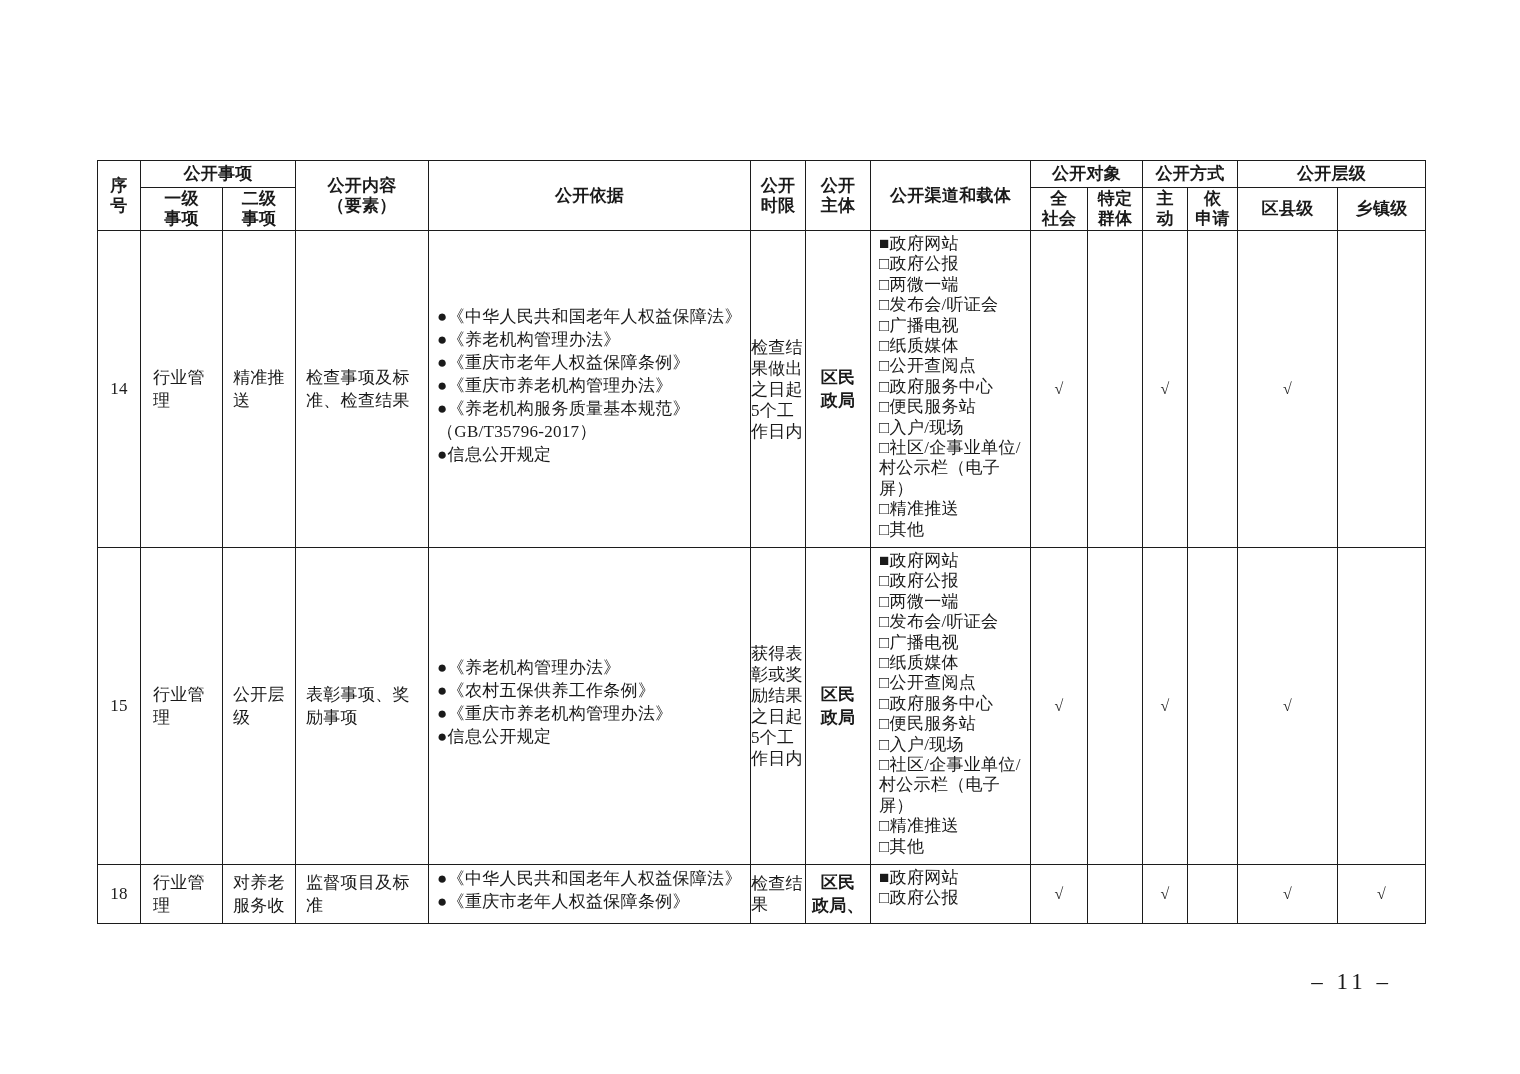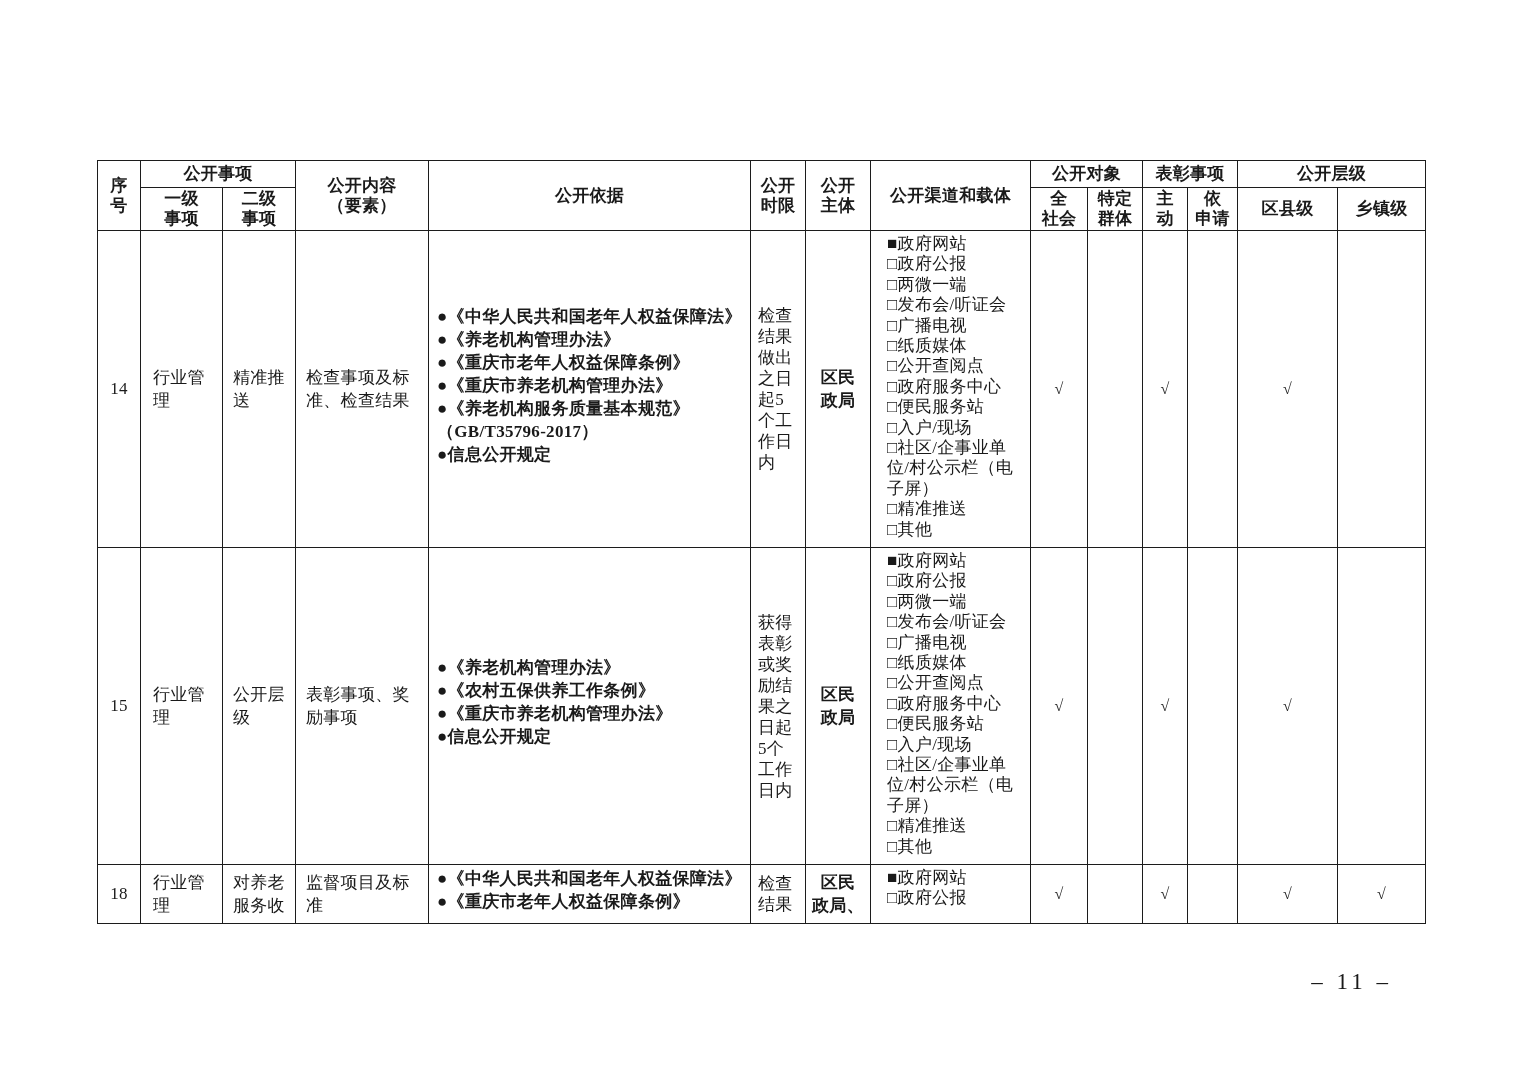--- a/index.html
+++ b/index.html
@@ -37,24 +37,24 @@
   }
   thead tr.h1 { height: 27px; }
   thead tr.h2 { height: 41px; }
   tbody tr { height: 46px; }
   tbody tr.tall { height: 317px; }
 
   td.c-no   { text-align: center; vertical-align: middle; }
   td.c-l1   { vertical-align: middle; padding: 0 8px 0 12px; line-height: 23px; }
   td.c-l2   { vertical-align: middle; padding: 0 8px 0 10px; line-height: 23px; }
   td.c-ct   { vertical-align: middle; padding: 0 8px 0 10px; line-height: 23px; }
-  td.c-basis{ vertical-align: middle; padding: 2px 4px 10px 8px; line-height: 23px; font-weight: bold; }
-  td.c-time { vertical-align: middle; padding: 0 7px; line-height: 21px; }
+  td.c-basis{ vertical-align: middle; padding: 2px 4px 10px 8px; line-height: 23px; }
+  td.c-time { vertical-align: middle; padding: 0 0; line-height: 21px; }
   td.c-subj { vertical-align: middle; text-align: center; white-space: pre-line; line-height: 23px; font-weight: bold; }
-  td.c-chan { vertical-align: top; padding: 3px 2px 0 16px; line-height: 20.4px; }
+  td.c-chan { vertical-align: top; padding: 3px 2px 0 8px; line-height: 20.4px; }
   td.c-check{ text-align: center; vertical-align: middle; font-size: 16px; color: #2a2a2a; }
   .bullet { display: inline; }
 
   .pagenum {
     position: absolute;
     top: 969px;
     right: 128px;
     font-size: 23px;
     letter-spacing: 4px;
     color: #1a1a1a;
@@ -89,21 +89,21 @@
         <th colspan="2">公开事项</th>
         <th rowspan="2">公开内容
 （要素）</th>
         <th rowspan="2">公开依据</th>
         <th rowspan="2">公开
 时限</th>
         <th rowspan="2">公开
 主体</th>
         <th rowspan="2">公开渠道和载体</th>
         <th colspan="2">公开对象</th>
-        <th colspan="2">表彰事项</th>
+        <th colspan="2">公开方式</th>
         <th colspan="2">公开层级</th>
       </tr>
       <tr class="h2">
         <th>一级
 事项</th>
         <th>二级
 事项</th>
         <th>全
 社会</th>
         <th>特定

